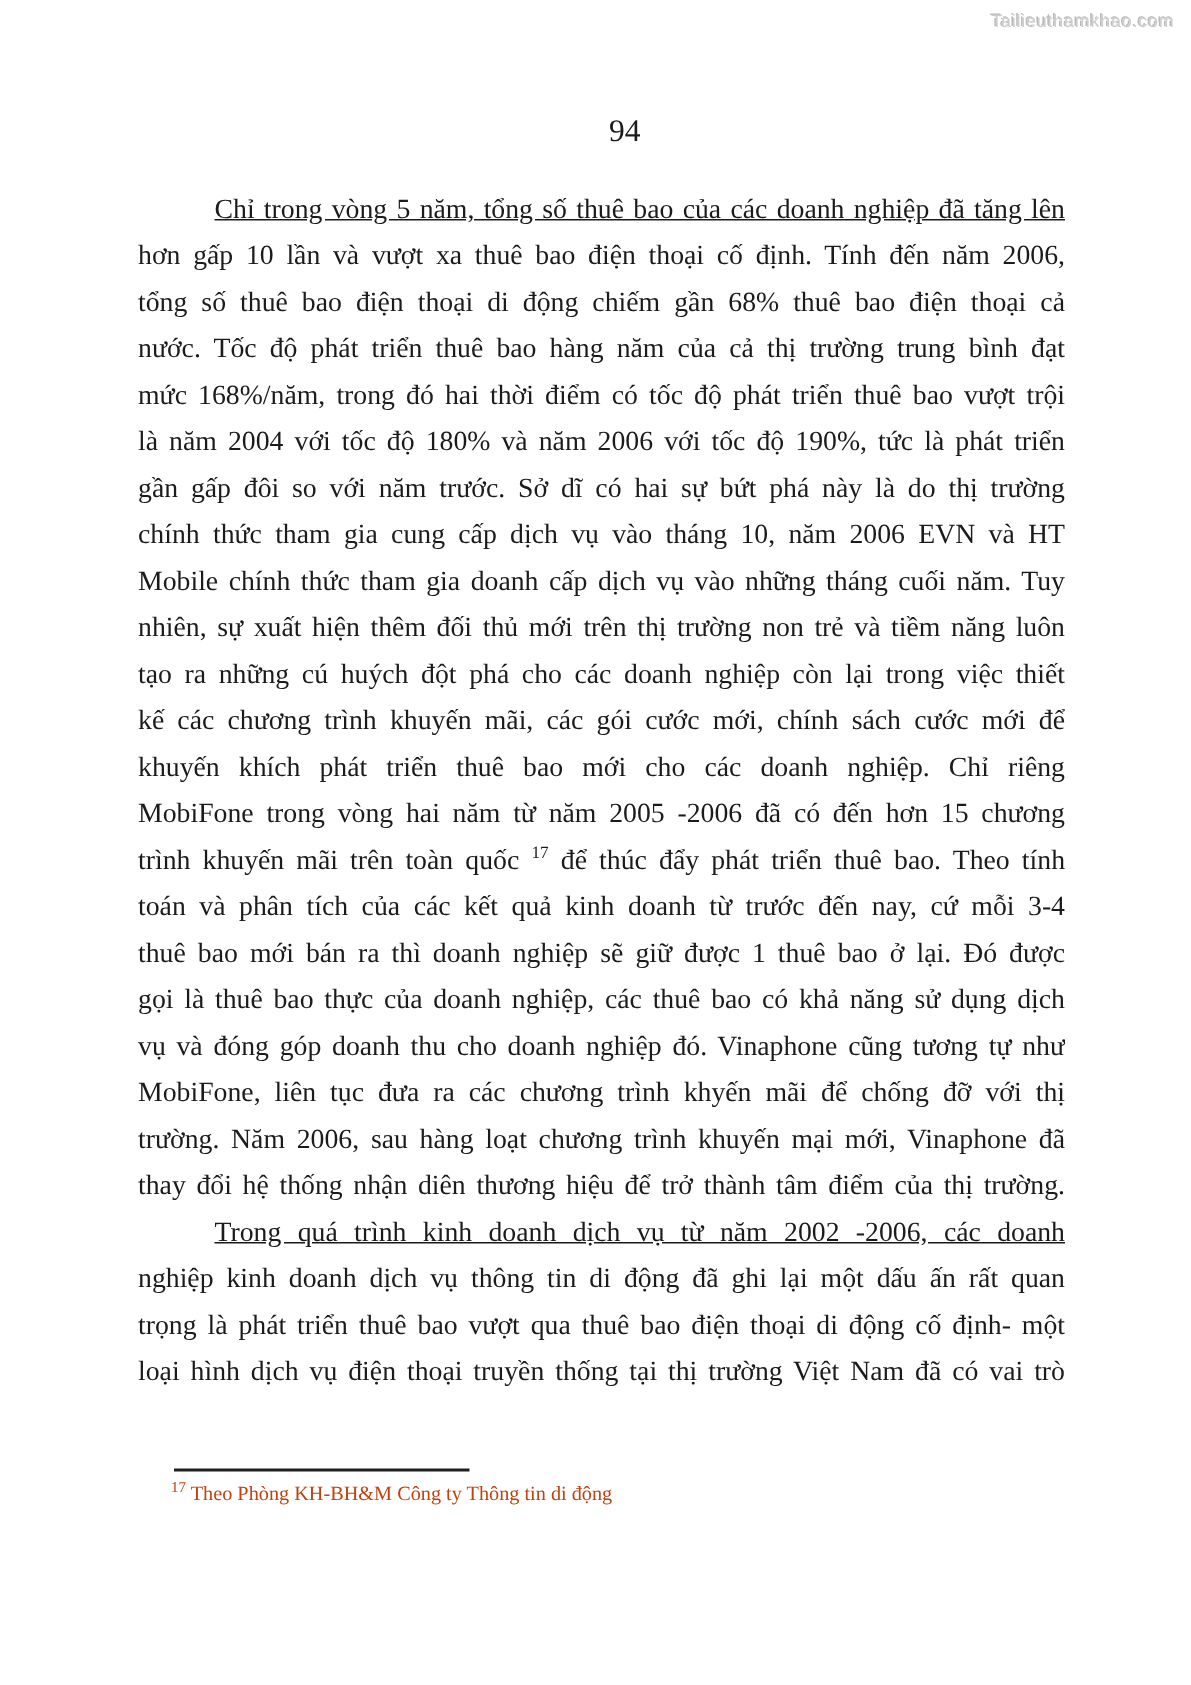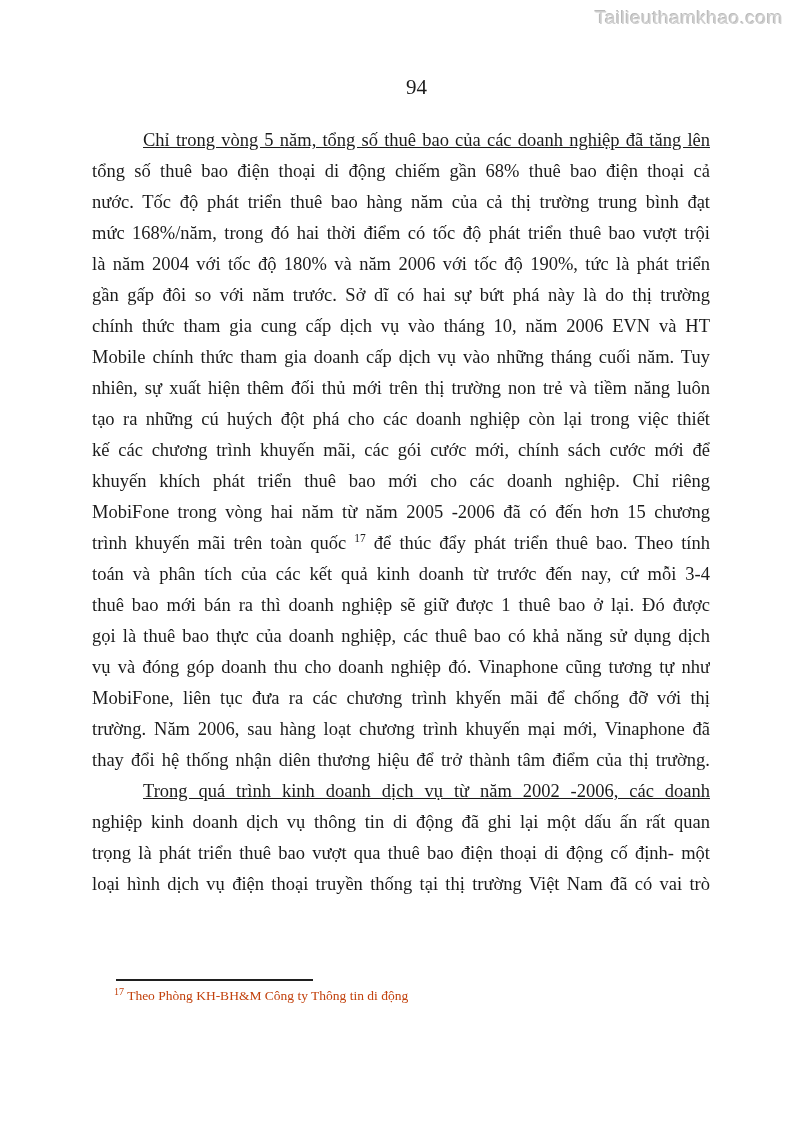--- a/index.html
+++ b/index.html
@@ -10,21 +10,21 @@
     background: #ffffff;
     overflow: hidden;
     font-family: "Liberation Serif", serif;
     color: #1b1b1b;
   }
   .watermark {
     position: absolute;
     top: 7px;
     right: 11px;
     font-family: "Liberation Sans", sans-serif;
-    font-size: 19px;
+    font-size: 12px;
     color: #cdcdcd;
     text-shadow: 1px 1px 0 #ffffff, -1px -1px 0 #b9b9b9;
     letter-spacing: 0.5px;
   }
   .page-number {
     position: absolute;
     top: 75px;
     left: 406px;
     font-size: 21px;
     color: #1b1b1b;
@@ -80,20 +80,21 @@
 <div class="page">
 
   <div class="watermark">Tailieuthamkhao.com</div>
 
   <div class="page-number">94</div>
 
   <div class="body-text">
 
     <div>
       <div class="line indent">Chỉ trong vòng 5 năm, tổng số thuê bao của các doanh nghiệp đã tăng lên</div>
+      <div class="line">hơn gấp 10 lần và vượt xa thuê bao điện thoại cố định. Tính đến năm 2006,</div>
       <div class="line">tổng số thuê bao điện thoại di động chiếm gần 68% thuê bao điện thoại cả</div>
       <div class="line">nước. Tốc độ phát triển thuê bao hàng năm của cả thị trường trung bình đạt</div>
       <div class="line">mức 168%/năm, trong đó hai thời điểm có tốc độ phát triển thuê bao vượt trội</div>
       <div class="line">là năm 2004 với tốc độ 180% và năm 2006 với tốc độ 190%, tức là phát triển</div>
       <div class="line">gần gấp đôi so với năm trước. Sở dĩ có hai sự bứt phá này là do thị trường</div>
       <div class="line">chính thức tham gia cung cấp dịch vụ vào tháng 10, năm 2006 EVN và HT</div>
       <div class="line">Mobile chính thức tham gia doanh cấp dịch vụ vào những tháng cuối năm. Tuy</div>
       <div class="line">nhiên, sự xuất hiện thêm đối thủ mới trên thị trường non trẻ và tiềm năng luôn</div>
       <div class="line">tạo ra những cú huých đột phá cho các doanh nghiệp còn lại trong việc thiết</div>
       <div class="line">kế các chương trình khuyến mãi, các gói cước mới, chính sách cước mới để</div>

